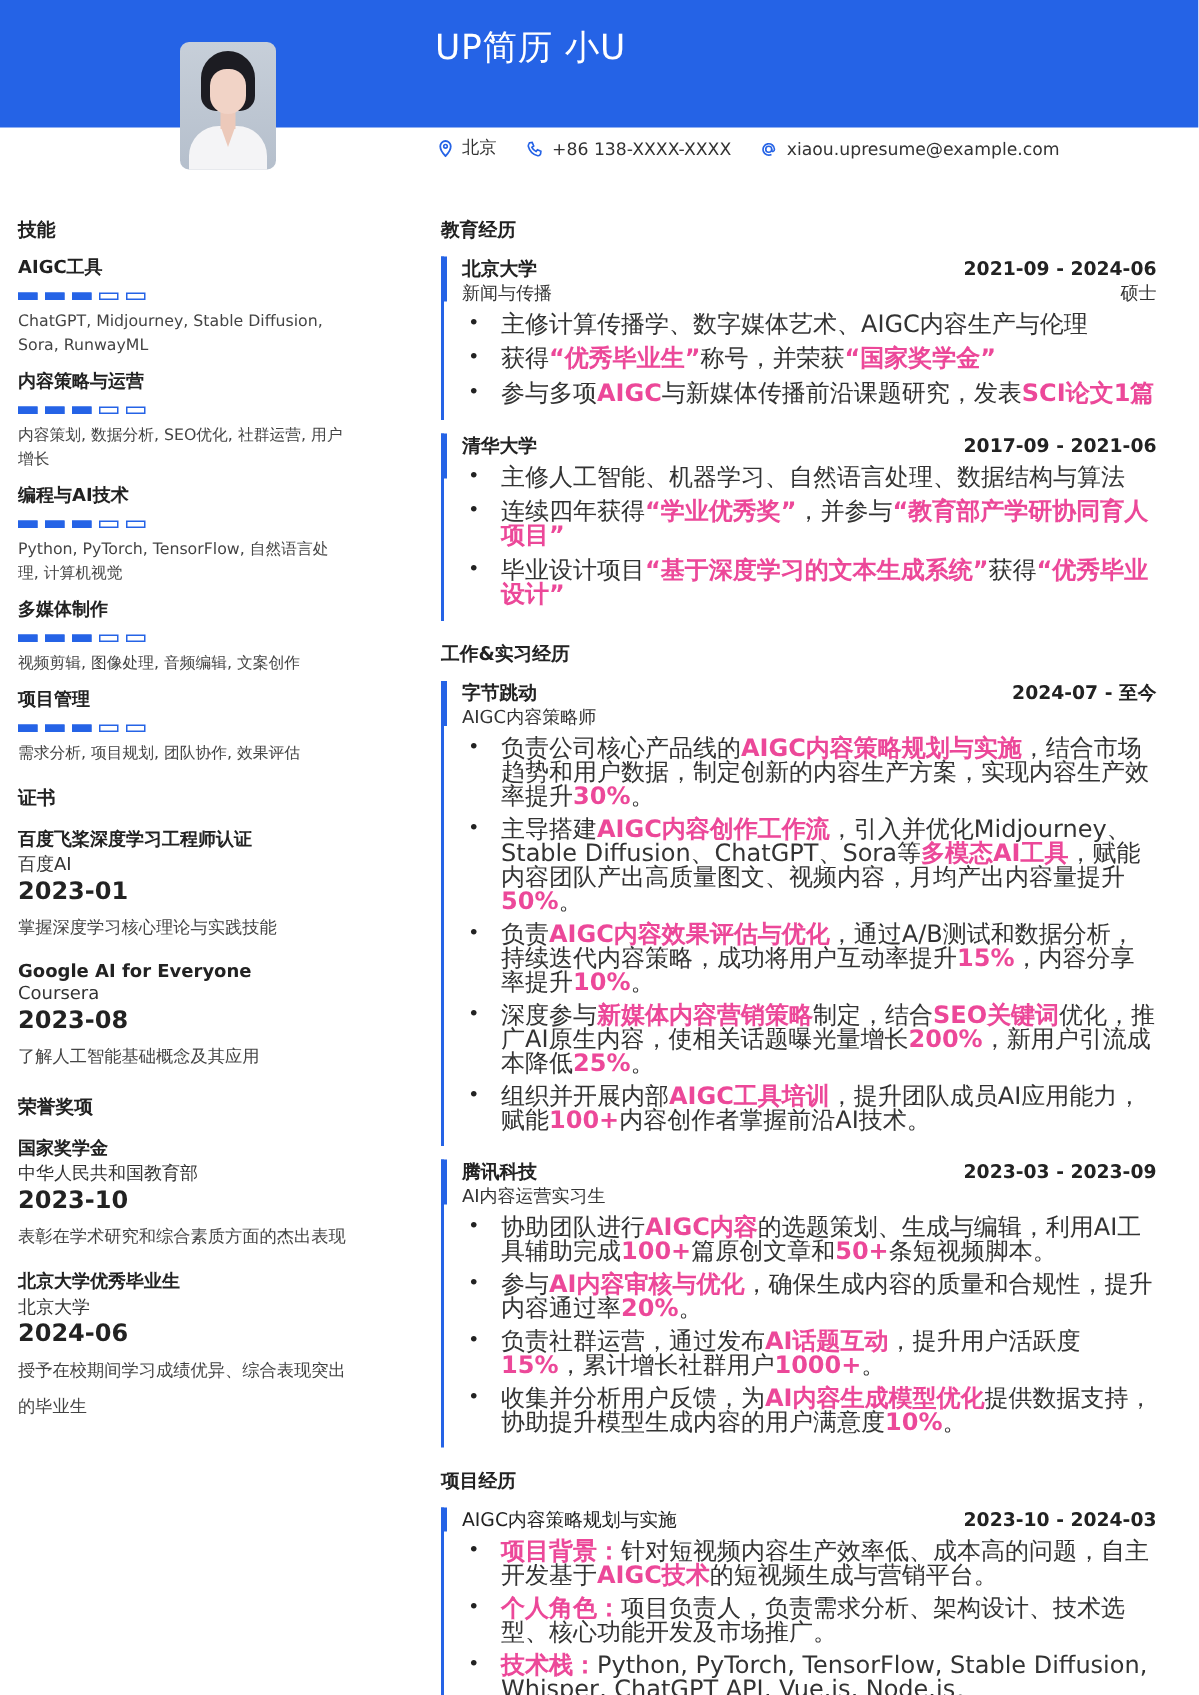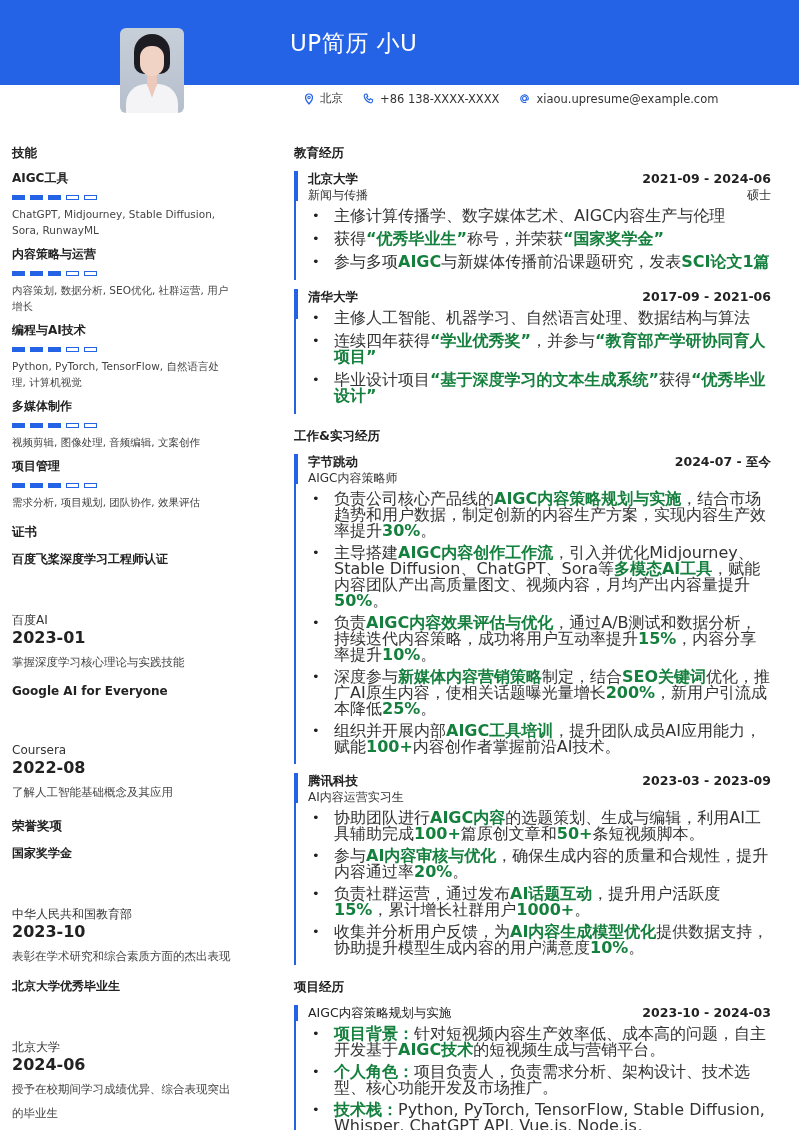--- a/index.html
+++ b/index.html
@@ -7,53 +7,53 @@
   body { font-family: "DejaVu Sans", "Liberation Sans", sans-serif; color: #222; position: relative; }
 
   .header-band { position: absolute; left: 0; top: 0; width: 799px; height: 85px; background: #2563e6; }
   .avatar { position: absolute; left: 120px; top: 28px; width: 64px; height: 85px; border-radius: 6px; overflow: hidden; background: linear-gradient(180deg,#c7cfd9 0%,#b5bfcc 100%); }
   .avatar .hair { position: absolute; left: 14px; top: 6px; width: 36px; height: 40px; background: #1c1c22; border-radius: 18px 18px 10px 10px; }
   .avatar .face { position: absolute; left: 20px; top: 18px; width: 24px; height: 30px; background: #f1d3c6; border-radius: 12px 12px 13px 13px; }
   .avatar .neck { position: absolute; left: 27px; top: 46px; width: 10px; height: 12px; background: #ecc9ba; }
   .avatar .body { position: absolute; left: 6px; top: 56px; width: 52px; height: 34px; background: #f4f4f6; border-radius: 20px 20px 0 0; }
   .avatar .collar { position: absolute; left: 27px; top: 56px; width: 10px; height: 14px; background: #ecc9ba; clip-path: polygon(0 0,100% 0,50% 100%); }
 
-  .name { position: absolute; left: 290px; top: 28px; font-size: 23px; color: #fff; font-weight: 500; letter-spacing: 0.5px; }
-
-  .contacts { position: absolute; left: 304px; top: 91px; display: flex; font-size: 11.5px; color: #333; }
+  .name { position: absolute; left: 290px; top: 16px; font-size: 23px; color: #fff; font-weight: 500; letter-spacing: 0.5px; }
+
+  .contacts { position: absolute; left: 292px; top: 91px; display: flex; font-size: 11.5px; color: #333; align-items: flex-end; }
   .contact { display: flex; align-items: center; margin-right: 20px; }
   .contact svg { margin-right: 6px; }
 
   .left { position: absolute; left: 12px; top: 145px; width: 220px; }
   .sec-title { font-size: 12.5px; font-weight: bold; color: #222; }
   .skill-name { font-size: 12px; font-weight: bold; color: #222; margin-top: 8px; }
   .bars { display: flex; margin-top: 8px; }
   .bar { width: 13px; height: 5px; margin-right: 5px; border: 1px solid #2563e6; }
   .bar.on { background: #2563e6; }
   .skill-desc { font-size: 10.5px; color: #444; line-height: 16px; margin-top: 6px; }
 
   .cert-title { font-size: 12px; font-weight: bold; color: #222; margin-top: 10px; }
-  .cert-org { font-size: 12px; color: #333; line-height: 17px; margin-top: 44px; }
+  .cert-org { font-size: 12px; color: #333; line-height: 17px; }
   .cert-date { font-size: 16px; font-weight: bold; color: #222; line-height: 17px; }
   .cert-desc { font-size: 11.5px; color: #444; line-height: 24px; margin-top: 4px; }
 
   .right { position: absolute; left: 294px; top: 145px; width: 477px; }
   .r-sec-title { font-size: 12.5px; font-weight: bold; color: #222; }
   .entry { position: relative; padding-left: 14px; margin-top: 9px; }
   .entry .rail { position: absolute; left: 0; top: 0; bottom: 0; width: 1.5px; background: #2563e6; }
   .entry .rail-top { position: absolute; left: 0; top: 0; width: 4px; height: 30px; background: #2563e6; }
   .entry-head { display: flex; justify-content: space-between; align-items: baseline; }
   .entry-title { font-size: 12.5px; font-weight: bold; color: #222; line-height: 16px; }
   .entry-date { font-size: 12.5px; font-weight: bold; color: #222; line-height: 16px; }
   .entry-sub { display: flex; justify-content: space-between; font-size: 12px; color: #333; line-height: 16px; }
   .bullets { list-style: none; margin-top: 5px; padding-bottom: 3px; }
   .bullets li { position: relative; padding-left: 26px; font-size: 16px; color: #333; line-height: 16px; margin-bottom: 7px; }
   .bullets li::before { content: "•"; position: absolute; left: 4px; top: 0; color: #222; font-size: 13px; }
   .bullets.tight li { margin-bottom: 6px; }
-  b { color: #15803d; }
+  b { color: #ec4899; }
   .mt14 { margin-top: 14px; }
 </style>
 </head>
 <body>
 
 <div class="header-band"></div>
 
 <div class="avatar">
   <div class="hair"></div>
   <div class="body"></div>
@@ -153,21 +153,21 @@
   <div class="sec-title mt14">证书</div>
   <div>
     <div class="cert-title">百度飞桨深度学习工程师认证</div>
     <div class="cert-org">百度AI</div>
     <div class="cert-date">2023-01</div>
     <div class="cert-desc">掌握深度学习核心理论与实践技能</div>
   </div>
   <div>
     <div class="cert-title">Google AI for Everyone</div>
     <div class="cert-org">Coursera</div>
-    <div class="cert-date">2022-08</div>
+    <div class="cert-date">2023-08</div>
     <div class="cert-desc">了解人工智能基础概念及其应用</div>
   </div>
 
   <div class="sec-title mt14">荣誉奖项</div>
   <div>
     <div class="cert-title">国家奖学金</div>
     <div class="cert-org">中华人民共和国教育部</div>
     <div class="cert-date">2023-10</div>
     <div class="cert-desc">表彰在学术研究和综合素质方面的杰出表现</div>
   </div>

